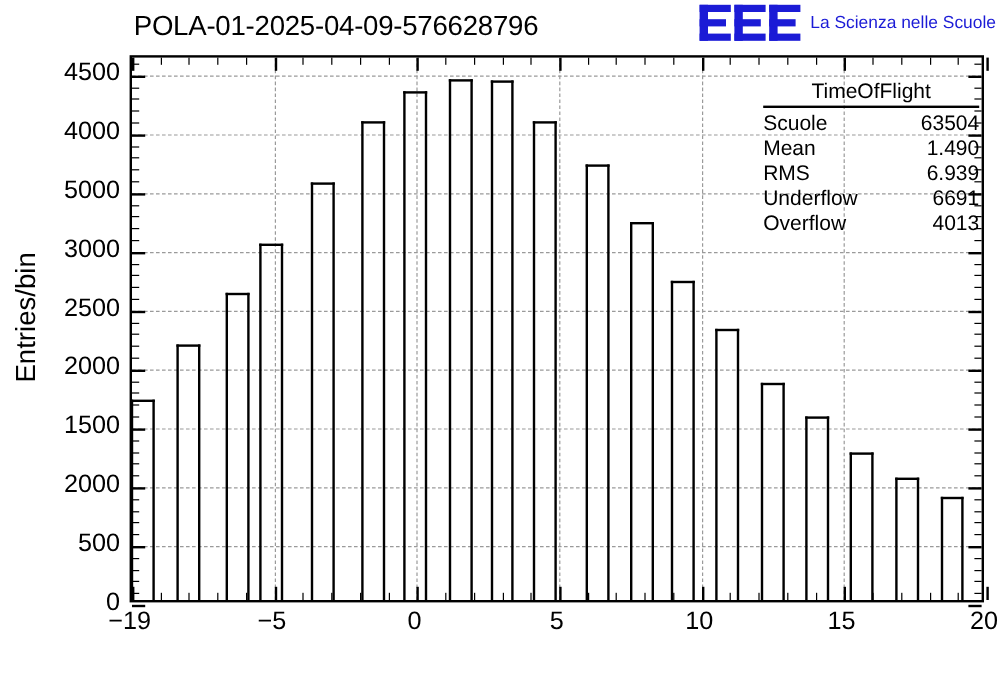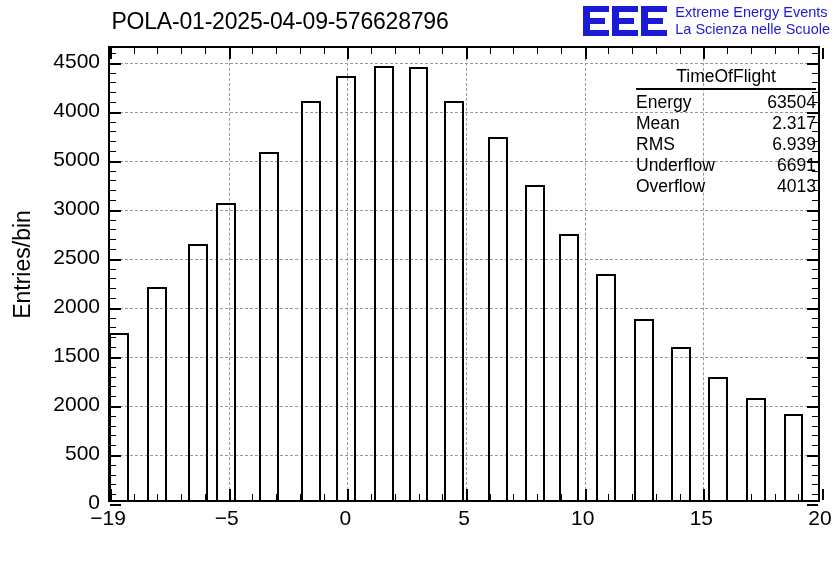--- a/index.html
+++ b/index.html
@@ -89,21 +89,20 @@
           <i class="h3"></i>
         </span>
       <span class="logo-e">
           <i class="v"></i>
           <i class="h1"></i>
           <i class="h2"></i>
           <i class="h3"></i>
         </span>
     </div>
     <div class="logo-text">
-      <span>Extreme Energy Events</span>
       <span>La Scienza nelle Scuole</span>
     </div>
   </div>
 
   <div class="axis-title-y">
     <span>Entries/bin</span>
   </div>
 
   <div class="ylab-col" id="ylabels">
       <div class="ylab" style="top: 456px;">0</div>
@@ -325,26 +324,26 @@
       <div class="xlab" style="left: 593.333px;">15</div>
       <div class="xlab" style="left: 712px;">20</div>
     </div>
 
 
   <div id="stats">
     <div class="st-title">TimeOfFlight</div>
     <div class="st-rule"></div>
     <div id="stats-rows">
         <div class="st-row">
-          <span class="k">Energy</span>
+          <span class="k">Scuole</span>
           <span class="v">63504</span>
         </div>
         <div class="st-row">
           <span class="k">Mean</span>
-          <span class="v">2.317</span>
+          <span class="v">1.490</span>
         </div>
         <div class="st-row">
           <span class="k">RMS</span>
           <span class="v">6.939</span>
         </div>
         <div class="st-row">
           <span class="k">Underflow</span>
           <span class="v">6691</span>
         </div>
         <div class="st-row">

